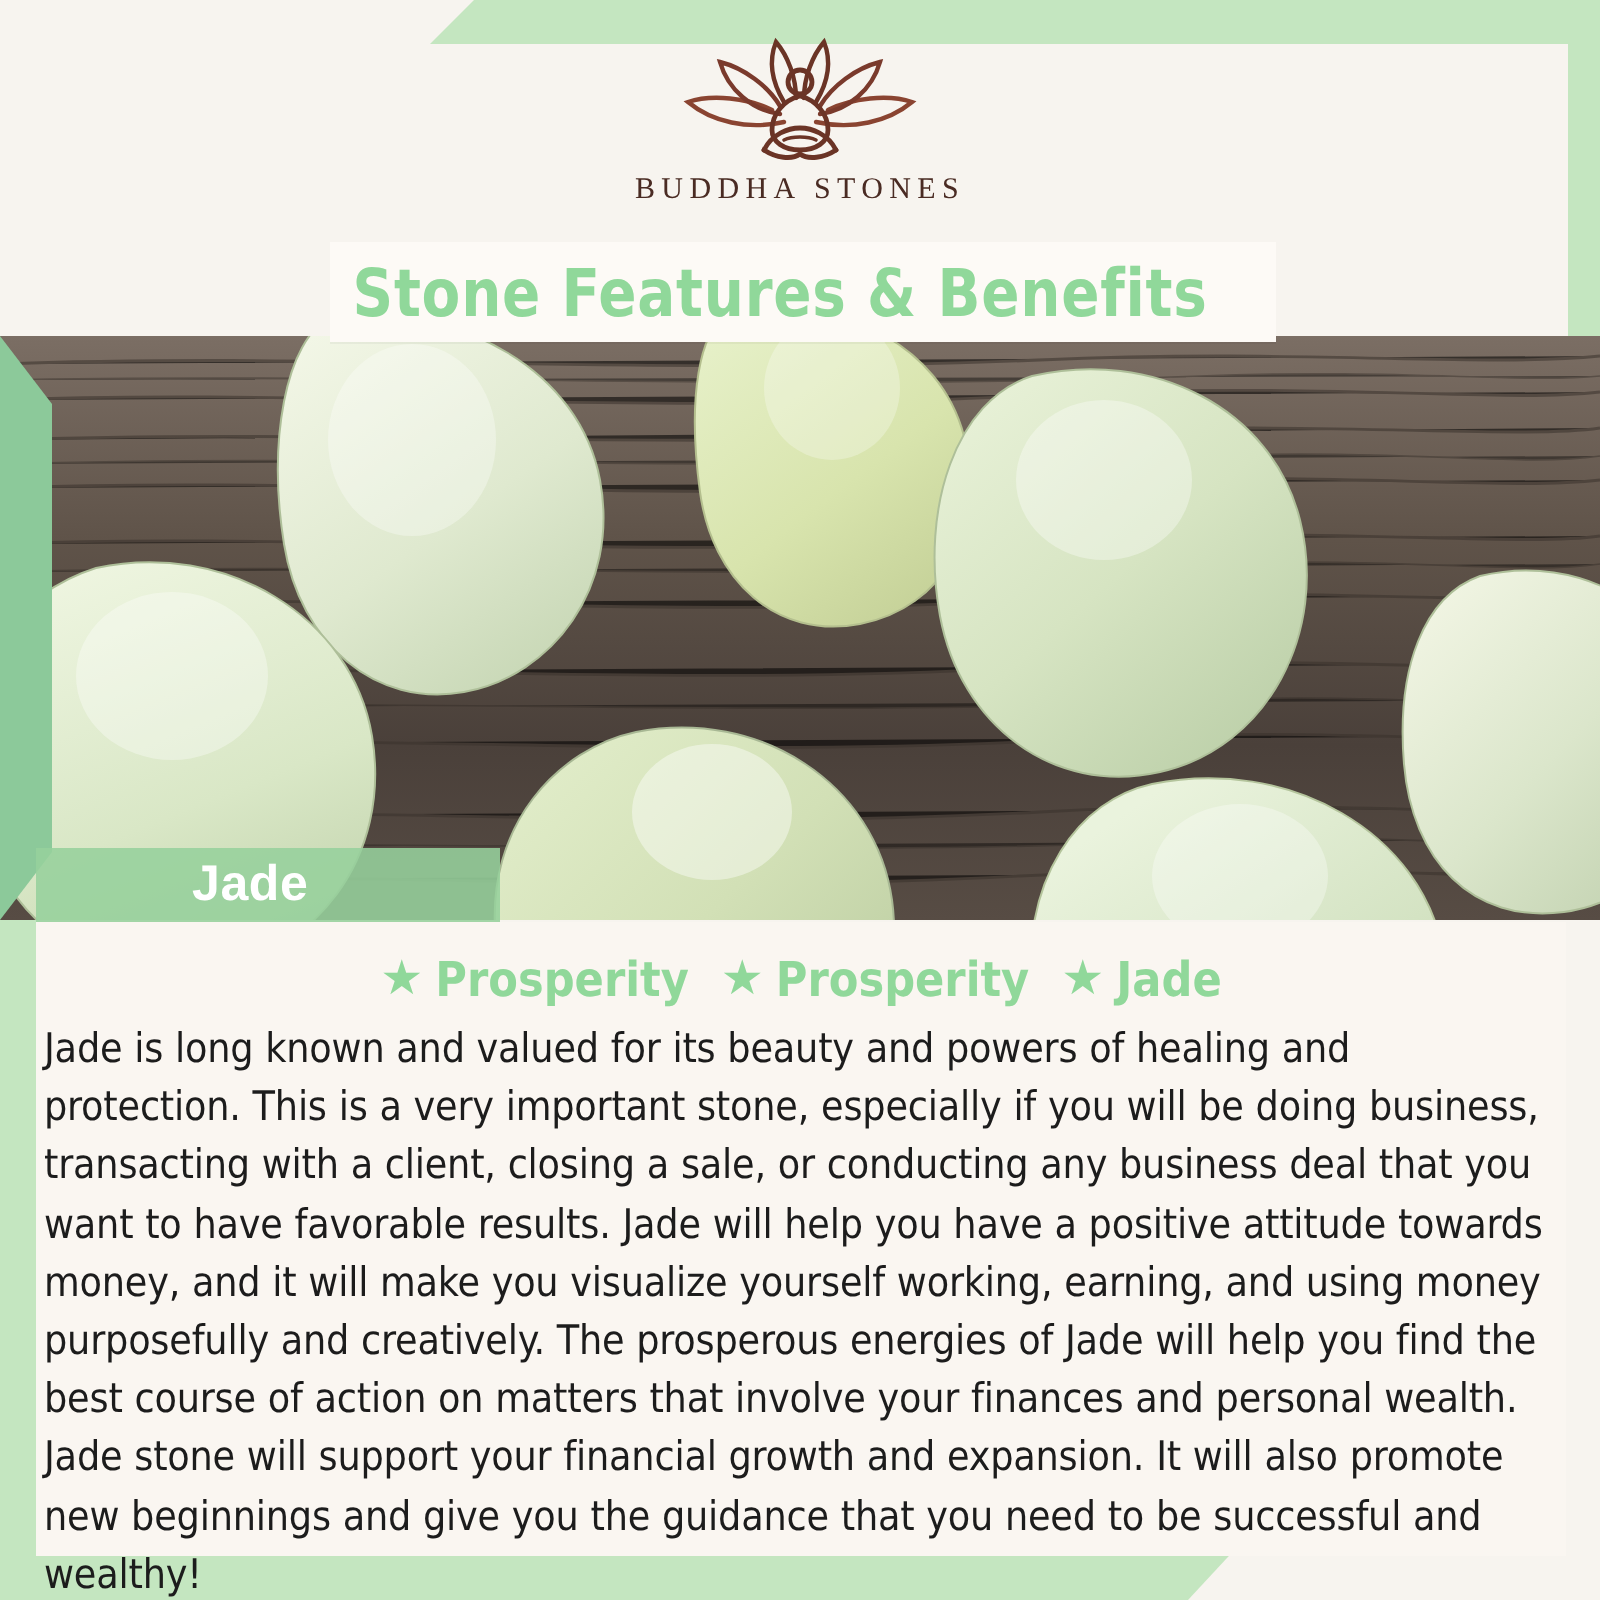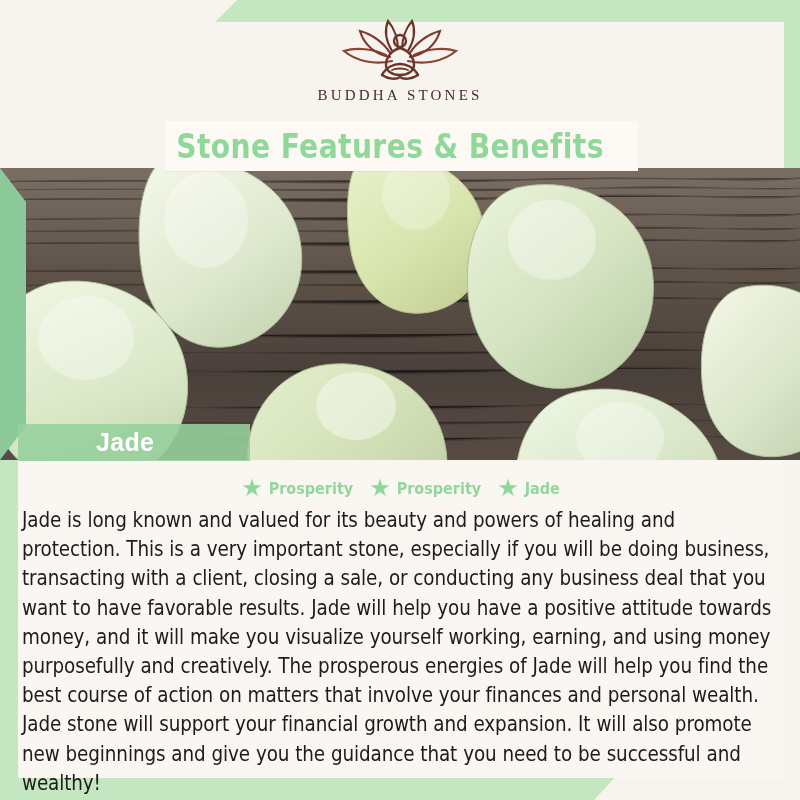--- a/index.html
+++ b/index.html
@@ -172,21 +172,21 @@
     gap: 6px;
   }
   .benefit-star {
     color: #90d89a;
     font-size: 24px;
     line-height: 1;
   }
   .benefit-label {
     font-family: "DejaVu Sans Condensed", "Liberation Sans Narrow", "Liberation Sans", sans-serif;
     font-weight: bold;
-    font-size: 16px;
+    font-size: 24px;
     color: #90d89a;
     white-space: nowrap;
   }
 
   .body-text {
     margin: 6px 0 0 0;
     padding: 0 4px 0 4px;
     font-family: "DejaVu Sans Condensed", "Liberation Sans Narrow", "Liberation Sans", sans-serif;
     font-size: 20.4px;
     line-height: 29.2px;

